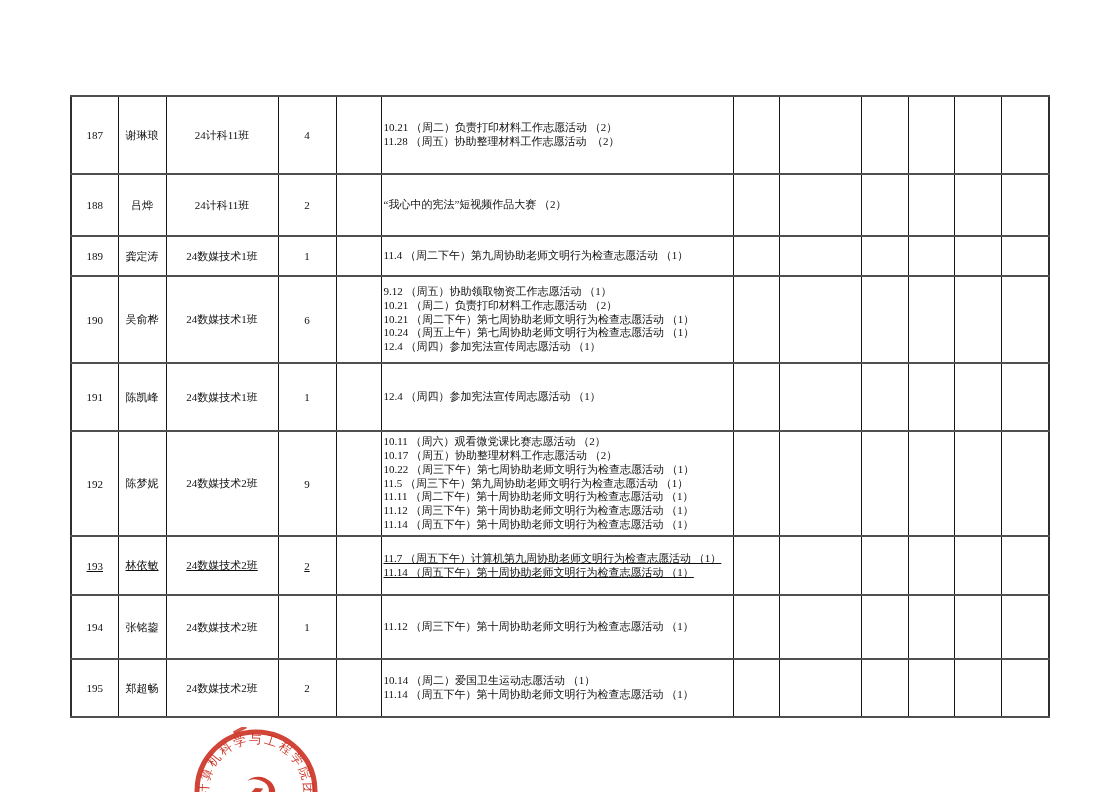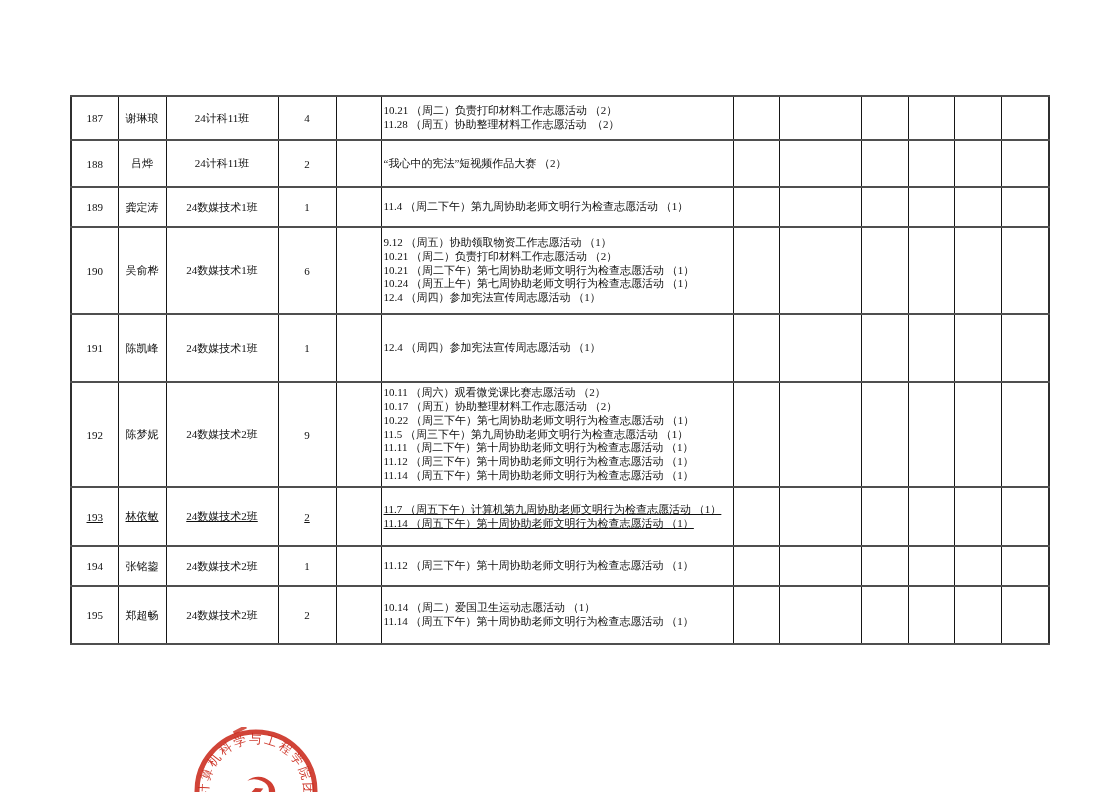--- a/index.html
+++ b/index.html
@@ -57,38 +57,38 @@
         <col style="width:45px">
         <col style="width:352px">
       <col style="width:46px">
         <col style="width:82px">
         <col style="width:47px">
       <col style="width:46px">
         <col style="width:47px">
         <col style="width:48px">
     </colgroup>
     <tbody id="records-body">
-        <tr style="height: 44px; margin-top: 30px;">
+        <tr style="height: 78px; margin-top: 30px;">
           <td>187</td>
           <td>谢琳琅</td>
           <td>24计科11班</td>
           <td>4</td>
           <td></td>
           <td class="activities-cell">
             <div class="activity-line">10.21 （周二）负责打印材料工作志愿活动 （2）</div>
             <div class="activity-line">11.28 （周五）协助整理材料工作志愿活动  （2）</div>
           </td>
           <td></td>
           <td></td>
           <td></td>
           <td></td>
           <td></td>
           <td></td>
         </tr>
-        <tr style="height: 47px;">
+        <tr style="height: 62px;">
           <td>188</td>
           <td>吕烨</td>
           <td>24计科11班</td>
           <td>2</td>
           <td></td>
           <td class="activities-cell">
             <div class="activity-line">“我心中的宪法”短视频作品大赛 （2）</div>
           </td>
           <td></td>
           <td></td>
@@ -181,21 +181,21 @@
             <div class="activity-line">11.7 （周五下午）计算机第九周协助老师文明行为检查志愿活动 （1）</div>
             <div class="activity-line">11.14 （周五下午）第十周协助老师文明行为检查志愿活动 （1）</div>
           </td>
           <td></td>
           <td></td>
           <td></td>
           <td></td>
           <td></td>
           <td></td>
         </tr>
-        <tr style="height: 40px;">
+        <tr style="height: 64px;">
           <td>194</td>
           <td>张铭鋆</td>
           <td>24数媒技术2班</td>
           <td>1</td>
           <td></td>
           <td class="activities-cell">
             <div class="activity-line">11.12 （周三下午）第十周协助老师文明行为检查志愿活动 （1）</div>
           </td>
           <td></td>
           <td></td>

